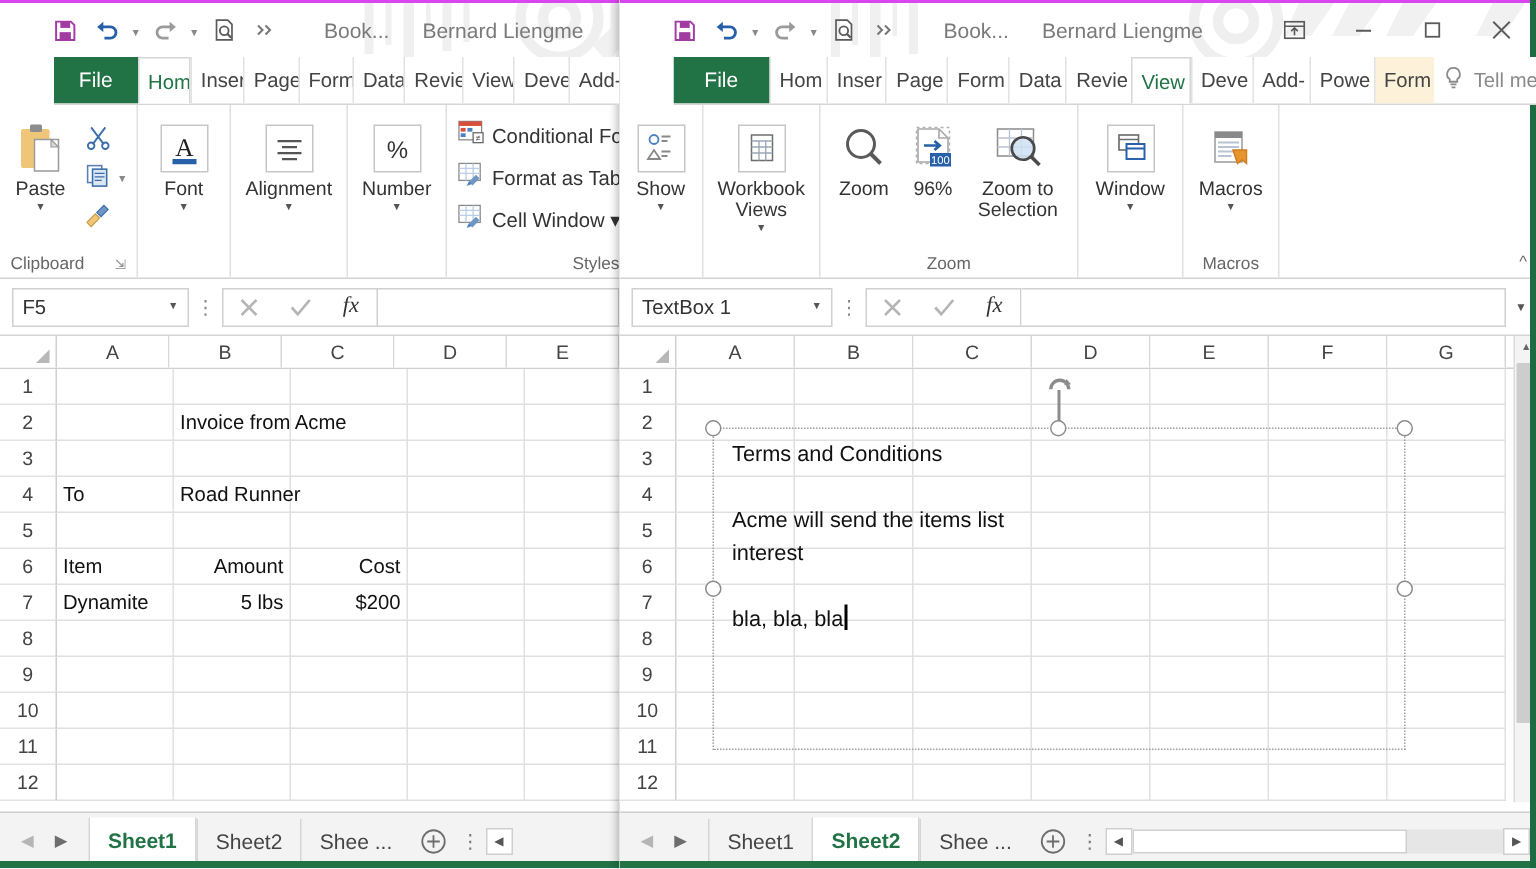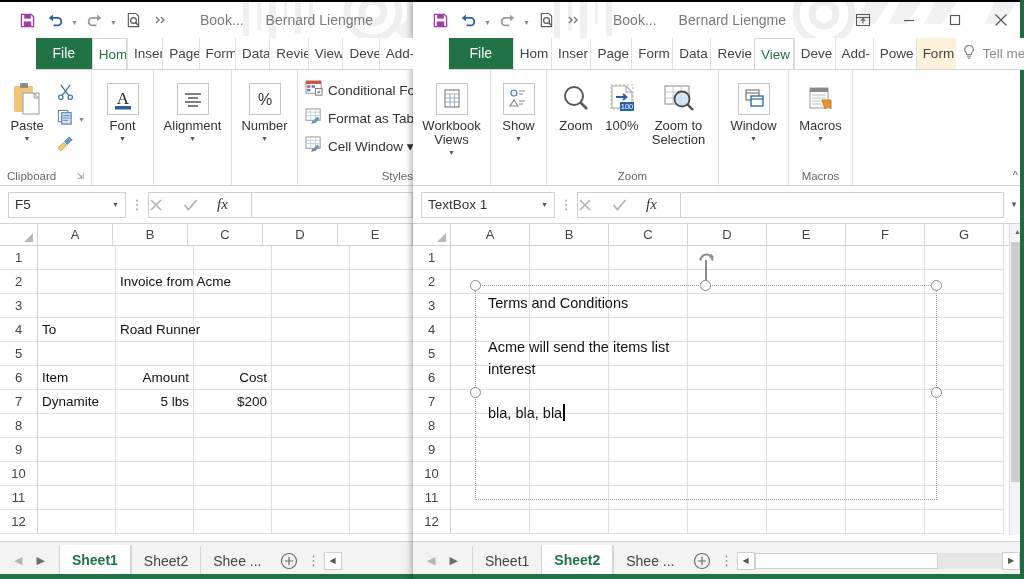--- a/index.html
+++ b/index.html
@@ -10,22 +10,22 @@
   }
   #root{position:relative;width:1024px;height:579px;overflow:hidden;background:#fff;}
 
   
   .xl-window{position:absolute;top:0;background:#fff;overflow:hidden;}
   .xl-window.left{left:0;width:414px;height:579px;border-right:1px solid #c8c8c8;}
   .xl-window.right{left:413px;width:611px;height:579px;
      box-shadow:-2px 0 6px rgba(0,0,0,.30);}
 
   
-  .titlebar{position:relative;height:38px;background:#fff;border-top:2px solid #000000;
-      display:flex;align-items:center;overflow:hidden;}
+  .titlebar{position:relative;height:38px;background:#fff;border-top:2px solid #d946ef;
+      display:flex;align-items:center;overflow:hidden;padding-left:16px;}
   .tb-bg{position:absolute;inset:0;overflow:hidden;pointer-events:none;}
   .tb-bg svg{position:absolute;right:-10px;top:-12px;opacity:1;}
   .qat{display:flex;align-items:center;gap:2px;padding-left:14px;z-index:2;}
   .qat-btn{width:26px;height:26px;display:flex;align-items:center;justify-content:center;cursor:pointer;}
   .qat-caret{width:9px;height:26px;display:flex;align-items:flex-end;justify-content:center;
       padding-bottom:7px;color:#888;font-size:7px;cursor:pointer;}
   .tb-title{z-index:2;color:#7a7a7a;font-size:14px;margin-left:26px;white-space:nowrap;}
   .tb-user{z-index:2;color:#7a7a7a;font-size:14px;margin-left:22px;white-space:nowrap;}
   .tb-right{margin-left:auto;display:flex;align-items:center;z-index:2;}
   .tb-ctrl{width:46px;height:34px;display:flex;align-items:center;justify-content:center;cursor:pointer;}
@@ -65,21 +65,21 @@
   
   .fbar{height:38px;display:flex;align-items:center;background:#fff;
        border-bottom:1px solid #d4d4d4;padding:0 0 0 8px;gap:0;overflow:hidden;}
   .namebox{height:26px;border:1px solid #d0d0d0;background:#fff;display:flex;align-items:center;
        padding:0 6px;font-size:13.5px;color:#333;min-width:110px;cursor:text;}
   .namebox .nb-val{flex:1;white-space:nowrap;overflow:hidden;}
   .namebox .nb-caret{font-size:7px;color:#555;margin-left:6px;}
   .fb-dots{width:22px;height:26px;display:flex;align-items:center;justify-content:center;
        color:#888;font-size:13px;cursor:pointer;letter-spacing:0;}
   .fb-btns{display:flex;align-items:center;height:26px;border:1px solid #d0d0d0;background:#fff;}
-  .fb-btn{width:34px;height:36px;display:flex;align-items:center;justify-content:flex-start;cursor:pointer;}
+  .fb-btn{width:34px;height:36px;display:flex;align-items:center;justify-content:center;cursor:pointer;}
   .fb-input{flex:1;height:26px;border:1px solid #d0d0d0;border-left:none;background:#fff;
        display:flex;align-items:center;padding:0 6px;font-size:13.5px;color:#222;cursor:text;}
   .fb-expand{width:20px;height:26px;display:flex;align-items:center;justify-content:center;
        color:#555;font-size:8px;cursor:pointer;}
 
   
   .gridwrap{position:relative;background:#fff;overflow:hidden;}
   .colhdr{display:flex;height:22px;background:#fff;border-bottom:1px solid #d0d0d0;}
   .corner{width:38px;min-width:38px;border-right:1px solid #d0d0d0;position:relative;background:#fff;}
   .corner::after{content:"";position:absolute;right:4px;bottom:3px;
@@ -630,52 +630,52 @@
               <path d="M7 1.3a4.2 4.2 0 0 0-2.5 7.6v1.6h5V8.9A4.2 4.2 0 0 0 7 1.3z" fill="none" stroke="#8a8a8a" stroke-width="1.2"></path>
               <path d="M5 12.2h4M5.7 14.2h2.6" stroke="#8a8a8a" stroke-width="1.2"></path>
             </svg>
         </span>
         <span>Tell me</span>
       </div>
     </div>
 
     <div class="ribbon">
 
-      <div class="grp" style="width:78px">
-        <div class="grp-body" style="justify-content:center">
-          <div class="bigbtn" style="width:70px">
-            <div class="ico">
-              <svg width="36" height="36" viewBox="0 0 36 36">
-                  <rect x="2.5" y="2.5" width="31" height="31" fill="#fff" stroke="#c6c6c6"></rect>
-                  <rect x="11" y="9" width="14" height="17" fill="#fff" stroke="#6d6d6d" stroke-width="1"></rect>
-                  <path d="M11 13h14M11 17h14M11 21h14M16 13v13M20.5 13v13" stroke="#9aa6b5" stroke-width=".9"></path>
-                </svg>
-            </div>
-            <div class="lbl">Workbook Views</div>
-            <div class="caret">▼</div>
-          </div>
-        </div>
-        <div class="grp-label">
-            <span></span>
-          </div>
-      </div>
-
       <div class="grp" style="width:56px">
         <div class="grp-body" style="justify-content:center">
           <div class="bigbtn" style="width:50px">
             <div class="ico">
               <svg width="36" height="36" viewBox="0 0 36 36">
                   <rect x="2.5" y="2.5" width="31" height="31" fill="#fff" stroke="#c6c6c6"></rect>
                   <circle cx="13" cy="12" r="3" fill="none" stroke="#4a7fc1" stroke-width="1.2"></circle>
                   <path d="M18 10h6M18 13h4" stroke="#888" stroke-width="1.2"></path>
                   <path d="M17 25l-4-6-4 6z" fill="none" stroke="#888" stroke-width="1.2"></path>
                   <path d="M18 20h6M18 23h4" stroke="#888" stroke-width="1.2"></path>
                 </svg>
             </div>
             <div class="lbl">Show</div>
+            <div class="caret">▼</div>
+          </div>
+        </div>
+        <div class="grp-label">
+            <span></span>
+          </div>
+      </div>
+
+      <div class="grp" style="width:78px">
+        <div class="grp-body" style="justify-content:center">
+          <div class="bigbtn" style="width:70px">
+            <div class="ico">
+              <svg width="36" height="36" viewBox="0 0 36 36">
+                  <rect x="2.5" y="2.5" width="31" height="31" fill="#fff" stroke="#c6c6c6"></rect>
+                  <rect x="11" y="9" width="14" height="17" fill="#fff" stroke="#6d6d6d" stroke-width="1"></rect>
+                  <path d="M11 13h14M11 17h14M11 21h14M16 13v13M20.5 13v13" stroke="#9aa6b5" stroke-width=".9"></path>
+                </svg>
+            </div>
+            <div class="lbl">Workbook Views</div>
             <div class="caret">▼</div>
           </div>
         </div>
         <div class="grp-label">
             <span></span>
           </div>
       </div>
 
       <div class="grp" style="width:172px">
         <div class="grp-body" style="justify-content:center;gap:0">
@@ -692,21 +692,21 @@
             <div class="ico">
               <svg width="36" height="36" viewBox="0 0 36 36">
                   <path d="M8 5h14l6 6v16H8z" fill="#fff" stroke="#a9a9a9" stroke-width="1.1"></path>
                   <path d="M22 5v6h6" fill="none" stroke="#a9a9a9" stroke-width="1.1"></path>
                   <rect x="7" y="4" width="22" height="24" fill="none" stroke="#b0b0b0" stroke-width="1" stroke-dasharray="2 2"></rect>
                   <path d="M12 16h10M19 13l3.5 3-3.5 3" fill="none" stroke="#2760a8" stroke-width="1.8"></path>
                   <rect x="16" y="21" width="14" height="9" fill="#2760a8"></rect>
                   <text x="23" y="28.3" font-size="7.5" font-family="Liberation Sans, sans-serif" text-anchor="middle" fill="#fff">100</text>
                 </svg>
             </div>
-            <div class="lbl">100%</div>
+            <div class="lbl">96%</div>
           </div>
           <div class="bigbtn" style="width:72px">
             <div class="ico">
               <svg width="38" height="36" viewBox="0 0 38 36">
                   <rect x="5" y="5" width="24" height="18" fill="#fff" stroke="#8a8a8a" stroke-width="1"></rect>
                   <path d="M5 11h24M5 17h24M13 5v18M21 5v18" stroke="#b8c4d2" stroke-width=".9"></path>
                   <circle cx="22" cy="18" r="7.5" fill="#cfe0f2" fill-opacity=".85" stroke="#4a4a4a" stroke-width="1.8"></circle>
                   <path d="M27.5 23.5 33 29" stroke="#4a4a4a" stroke-width="2.4"></path>
                 </svg>
             </div>

